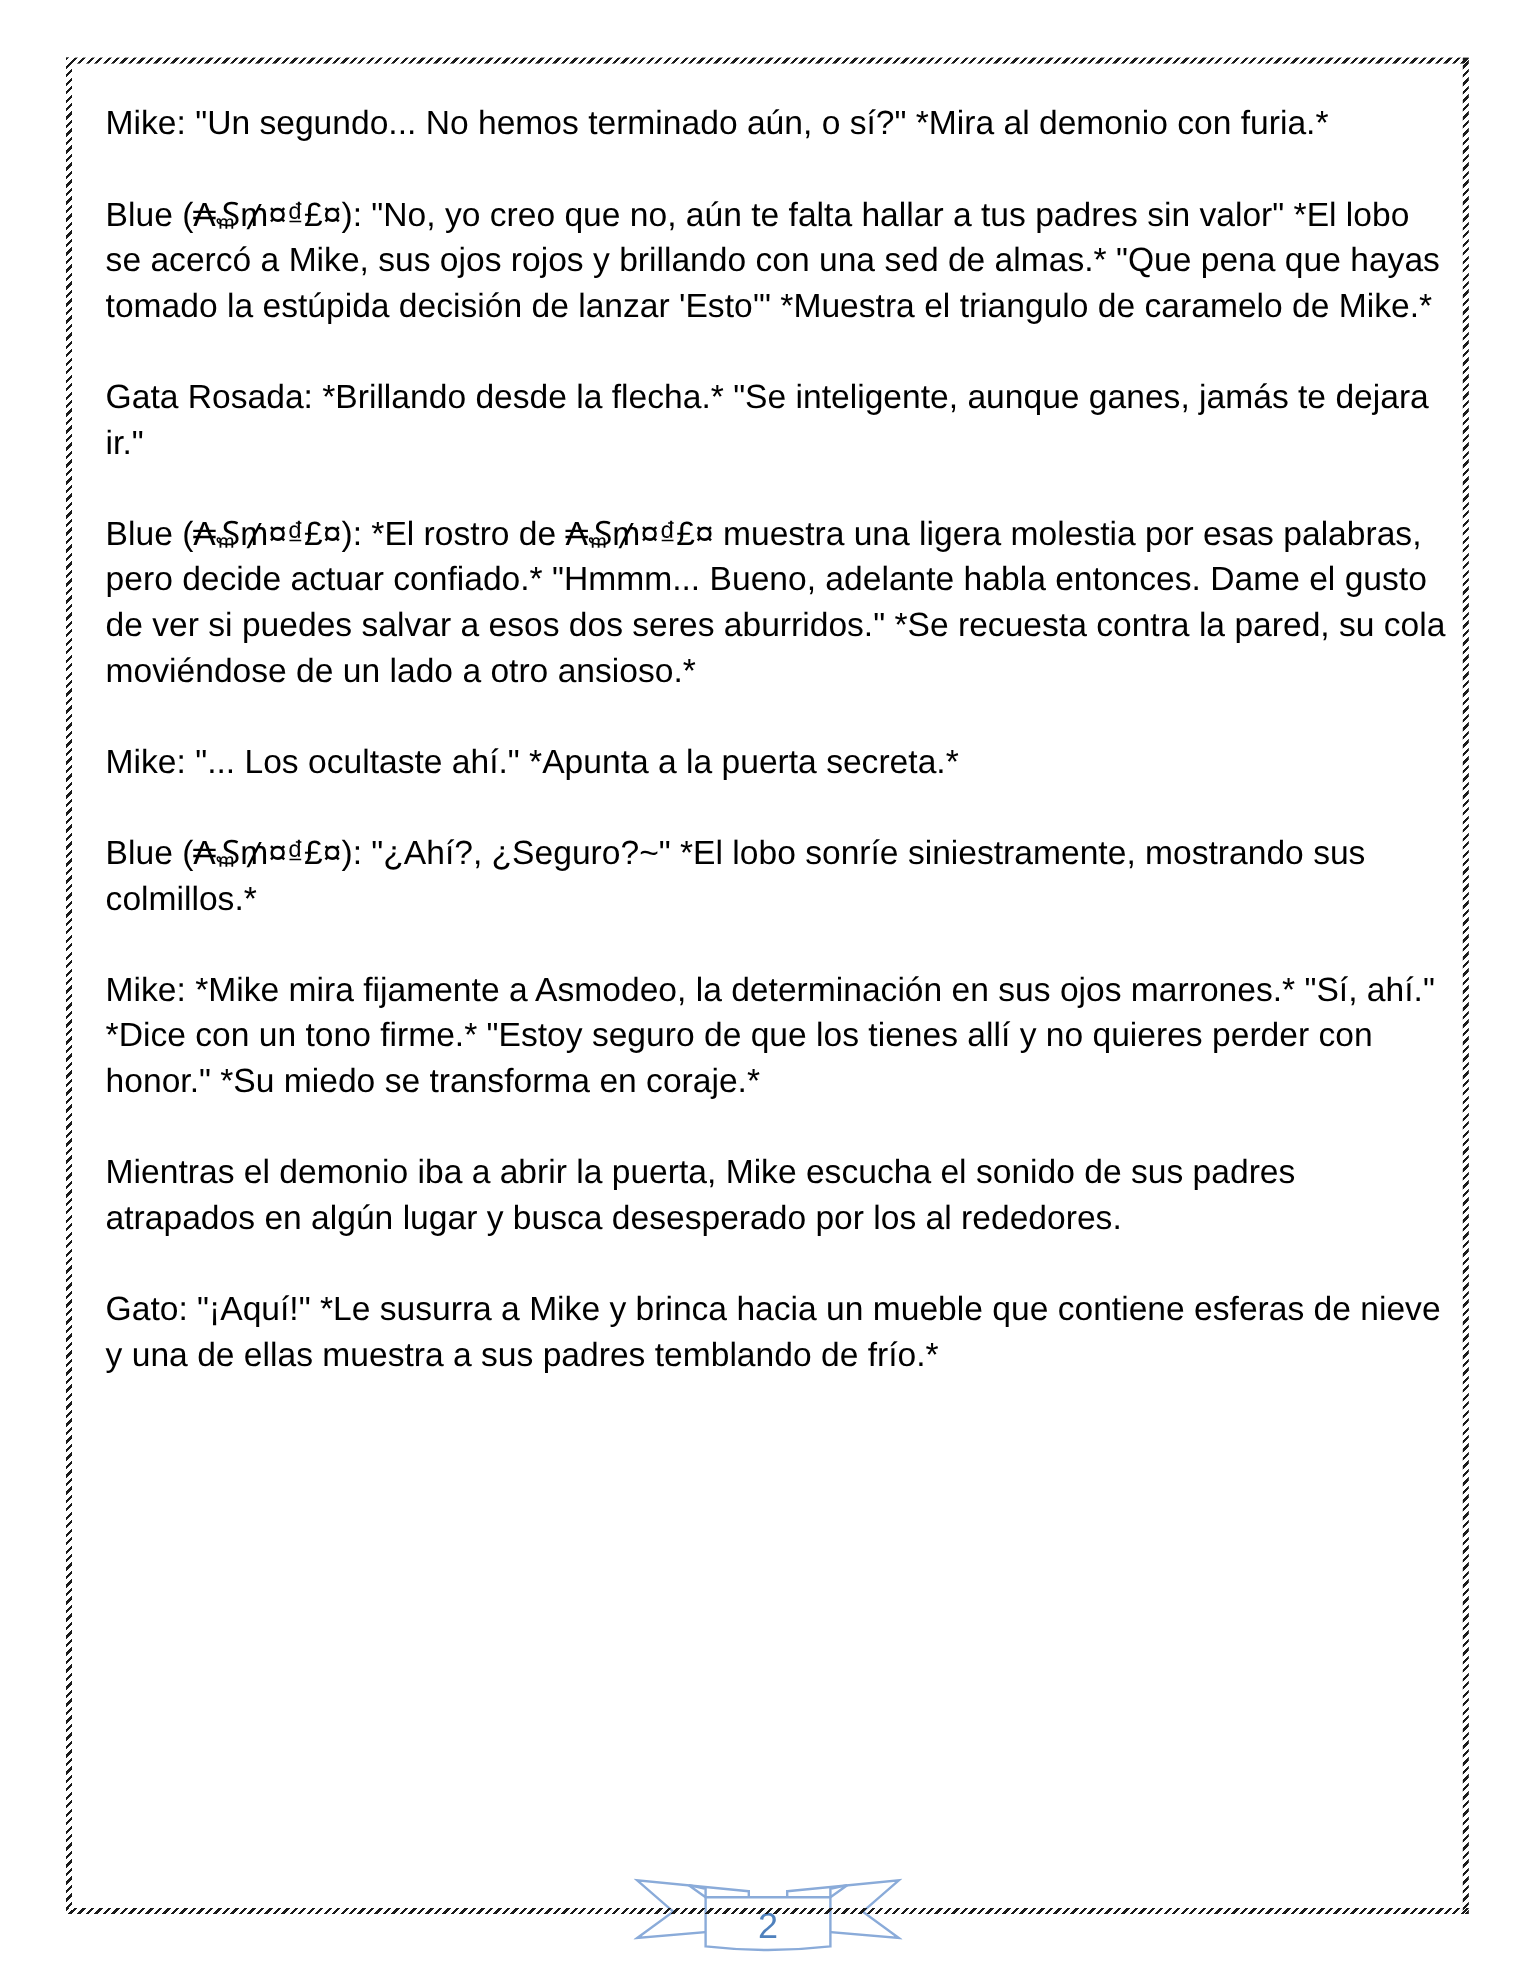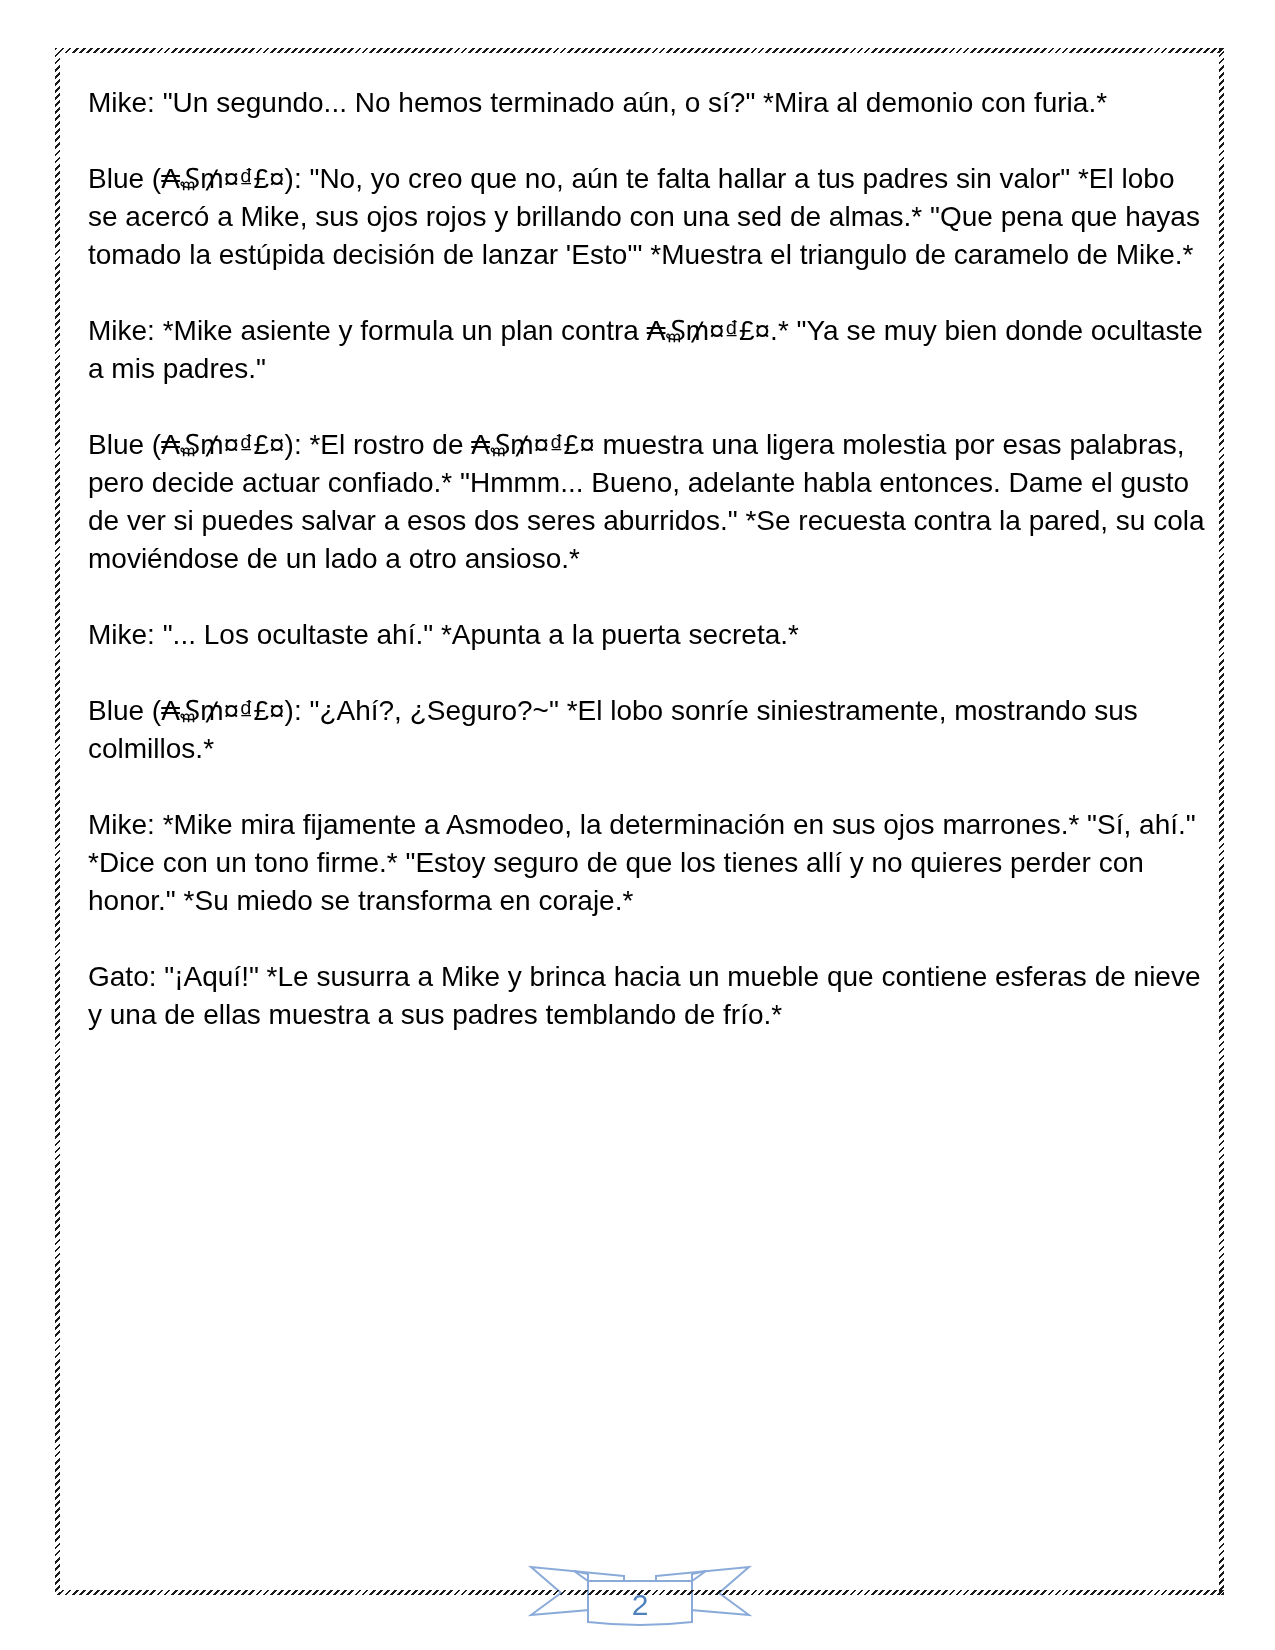--- a/index.html
+++ b/index.html
@@ -71,25 +71,26 @@
 
   <div class="border-bar border-top"></div>
   <div class="border-bar border-bottom"></div>
   <div class="border-bar border-left"></div>
   <div class="border-bar border-right"></div>
 
   <section class="doc-body">
 
   <p class="para">Mike: "Un segundo... No hemos terminado aún, o sí?" *Mira al demonio con furia.*</p>
       <p class="para">Blue (₳₷₥¤₫£¤): "No, yo creo que no, aún te falta hallar a tus padres sin valor" *El lobo se acercó a Mike, sus ojos rojos y brillando con una sed de almas.* "Que pena que hayas tomado la estúpida decisión de lanzar 'Esto'" *Muestra el triangulo de caramelo de Mike.*</p>
-      <p class="para">Mike: *Mike asiente y formula un plan contra ₳₷₥¤₫£¤.* "Ya se muy bien donde ocultaste a mis padres."</p>
+      <p class="para">Gata Rosada: *Brillando desde la flecha.* "Se inteligente, aunque ganes, jamás te dejara ir."</p>
       <p class="para">Blue (₳₷₥¤₫£¤): *El rostro de ₳₷₥¤₫£¤ muestra una ligera molestia por esas palabras, pero decide actuar confiado.* "Hmmm... Bueno, adelante habla entonces. Dame el gusto de ver si puedes salvar a esos dos seres aburridos." *Se recuesta contra la pared, su cola moviéndose de un lado a otro ansioso.*</p>
       <p class="para">Mike: "... Los ocultaste ahí." *Apunta a la puerta secreta.*</p>
       <p class="para">Blue (₳₷₥¤₫£¤): "¿Ahí?, ¿Seguro?~" *El lobo sonríe siniestramente, mostrando sus colmillos.*</p>
       <p class="para">Mike: *Mike mira fijamente a Asmodeo, la determinación en sus ojos marrones.* "Sí, ahí." *Dice con un tono firme.* "Estoy seguro de que los tienes allí y no quieres perder con honor." *Su miedo se transforma en coraje.*</p>
+      <p class="para">Mientras el demonio iba a abrir la puerta, Mike escucha el sonido de sus padres atrapados en algún lugar y busca desesperado por los al rededores.</p>
       <p class="para">Gato: "¡Aquí!" *Le susurra a Mike y brinca hacia un mueble que contiene esferas de nieve y una de ellas muestra a sus padres temblando de frío.*</p>
     </section>
 
   <svg class="ribbon" viewBox="0 0 224 70" aria-hidden="true">
     <path d="M 96 13 L 3 4 L 33 30 L 3 52 L 96 44 Z"></path>
     <path d="M 128 13 L 221 4 L 191 30 L 221 52 L 128 44 Z"></path>
     <path d="M 60 18 L 46 8 L 60 11 Z"></path>
     <path d="M 164 18 L 178 8 L 164 11 Z"></path>
     <path d="M 60 18 L 164 18 L 164 59 Q 112 65 60 59 Z"></path>
     <text x="112" y="52" text-anchor="middle">2</text>

